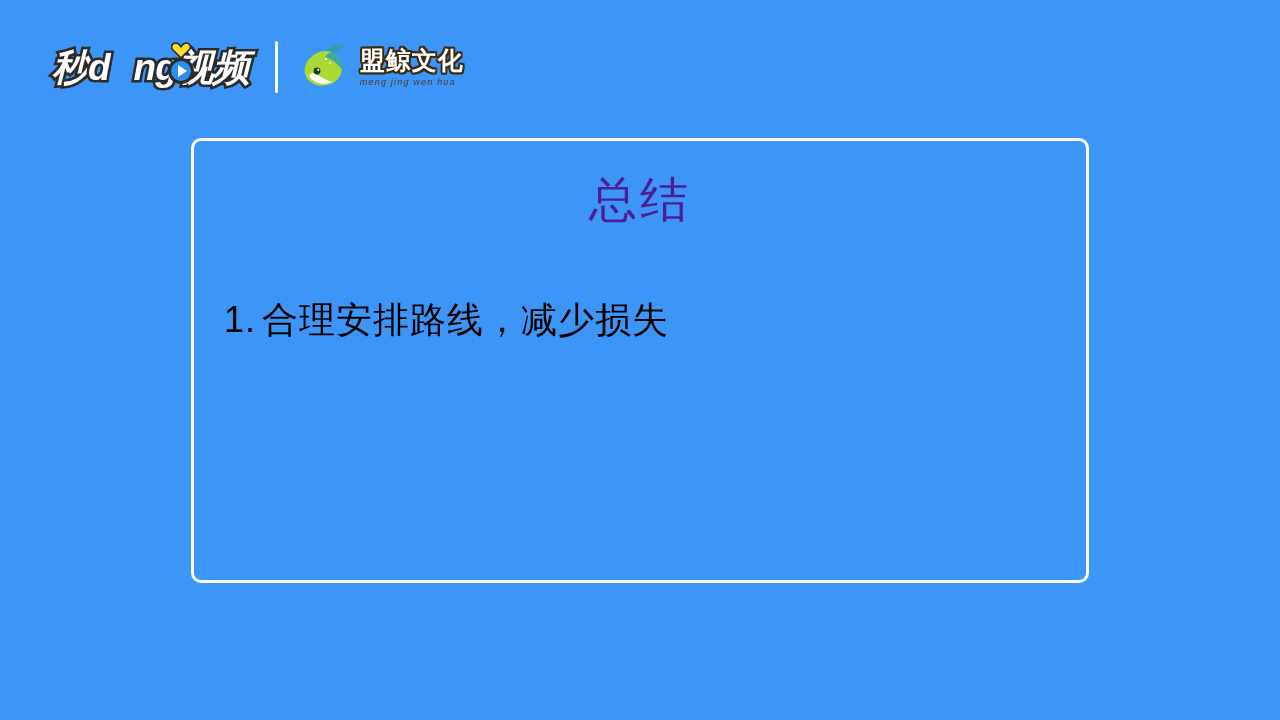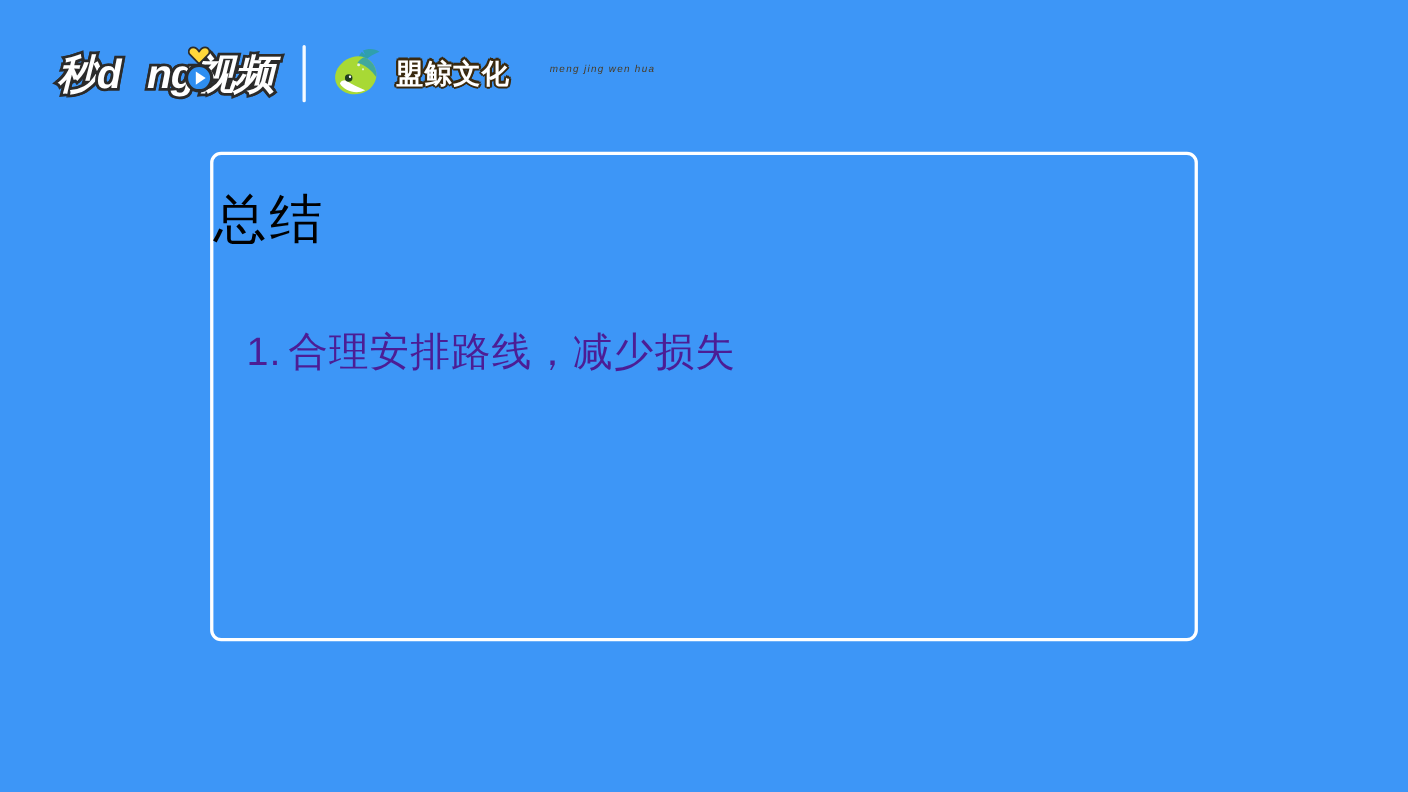--- a/index.html
+++ b/index.html
@@ -79,21 +79,21 @@
     opacity:.95;
   }
 
   
   .logo-mengjing {
     display:flex;
     align-items:center;
     height:56px;
   }
   .whale-wrap { width:52px; height:48px; margin-right:8px; }
-  .mengjing-text { display:flex; flex-direction:row; justify-content:center;gap:36px; }
+  .mengjing-text { display:flex; flex-direction:column; justify-content:center; }
   .mengjing-text .cn {
     font-size:25px;
     font-weight:bold;
     color:#ffffff;
     letter-spacing:1px;
     line-height:1.05;
     white-space:nowrap;
     text-shadow:
        1.6px 1.6px 0 #3a2a10, -1.6px 1.6px 0 #3a2a10,
        1.6px -1.6px 0 #3a2a10, -1.6px -1.6px 0 #3a2a10,
@@ -115,38 +115,38 @@
     left:191px; top:138px;
     width:898px; height:445px;
     border:3px solid #ffffff;
     border-radius:10px;
   }
 
   .slide-title {
     position:absolute;
     left:0; right:0;
     top:32px;
-    text-align:left;
+    text-align:center;
     font-size:48px;
-    color:#000000;
+    color:#4c1d95;
     letter-spacing:3px;
     line-height:1.1;
     font-family:"DejaVu Sans", "Liberation Sans", sans-serif;
   }
 
   .bullet-list {
     position:absolute;
     left:30px;
     top:155px;
     right:30px;
     list-style:none;
   }
   .bullet-list li {
     font-size:36px;
-    color:#4c1d95;
+    color:#000000;
     line-height:1.34;
     letter-spacing:1px;
     white-space:nowrap;
     font-family:"DejaVu Sans", "Liberation Sans", sans-serif;
   }
   .bullet-list li .num {
     display:inline-block;
     min-width:38px;
     font-family:"Liberation Sans", "DejaVu Sans", sans-serif;
   }

